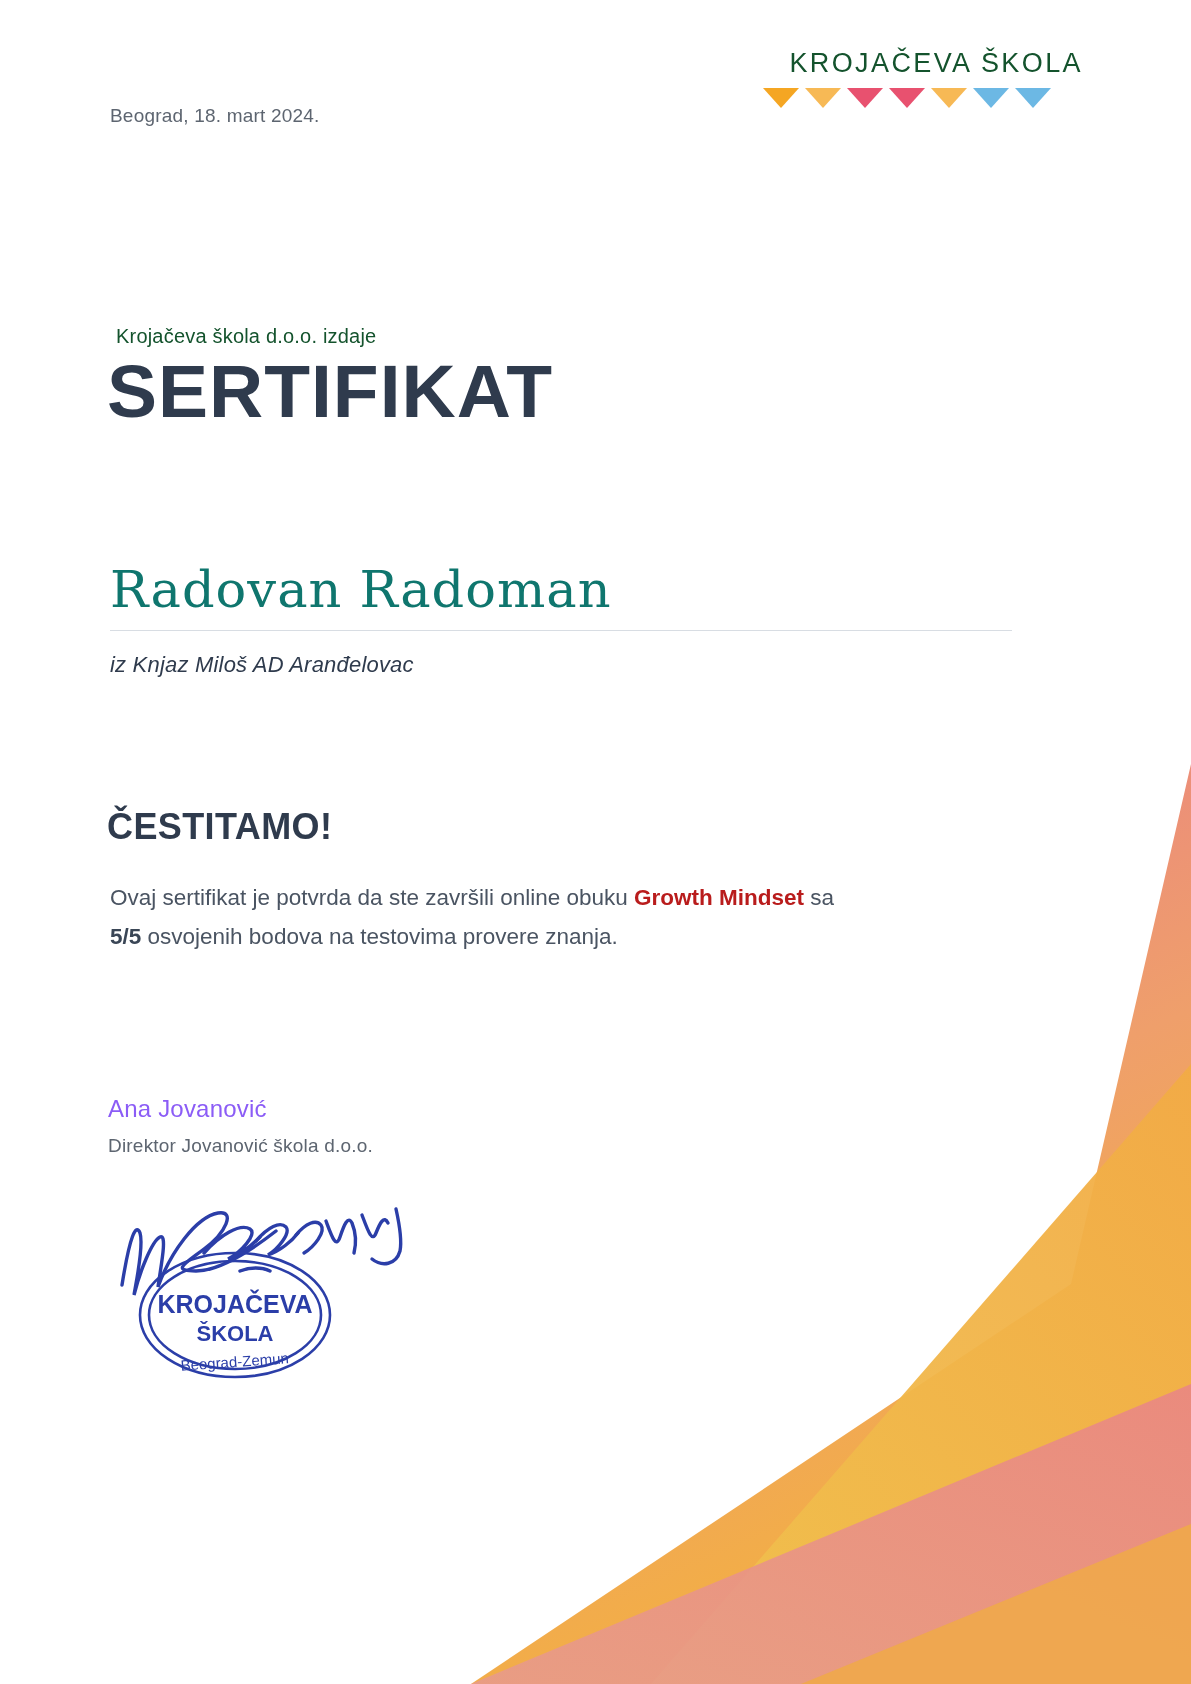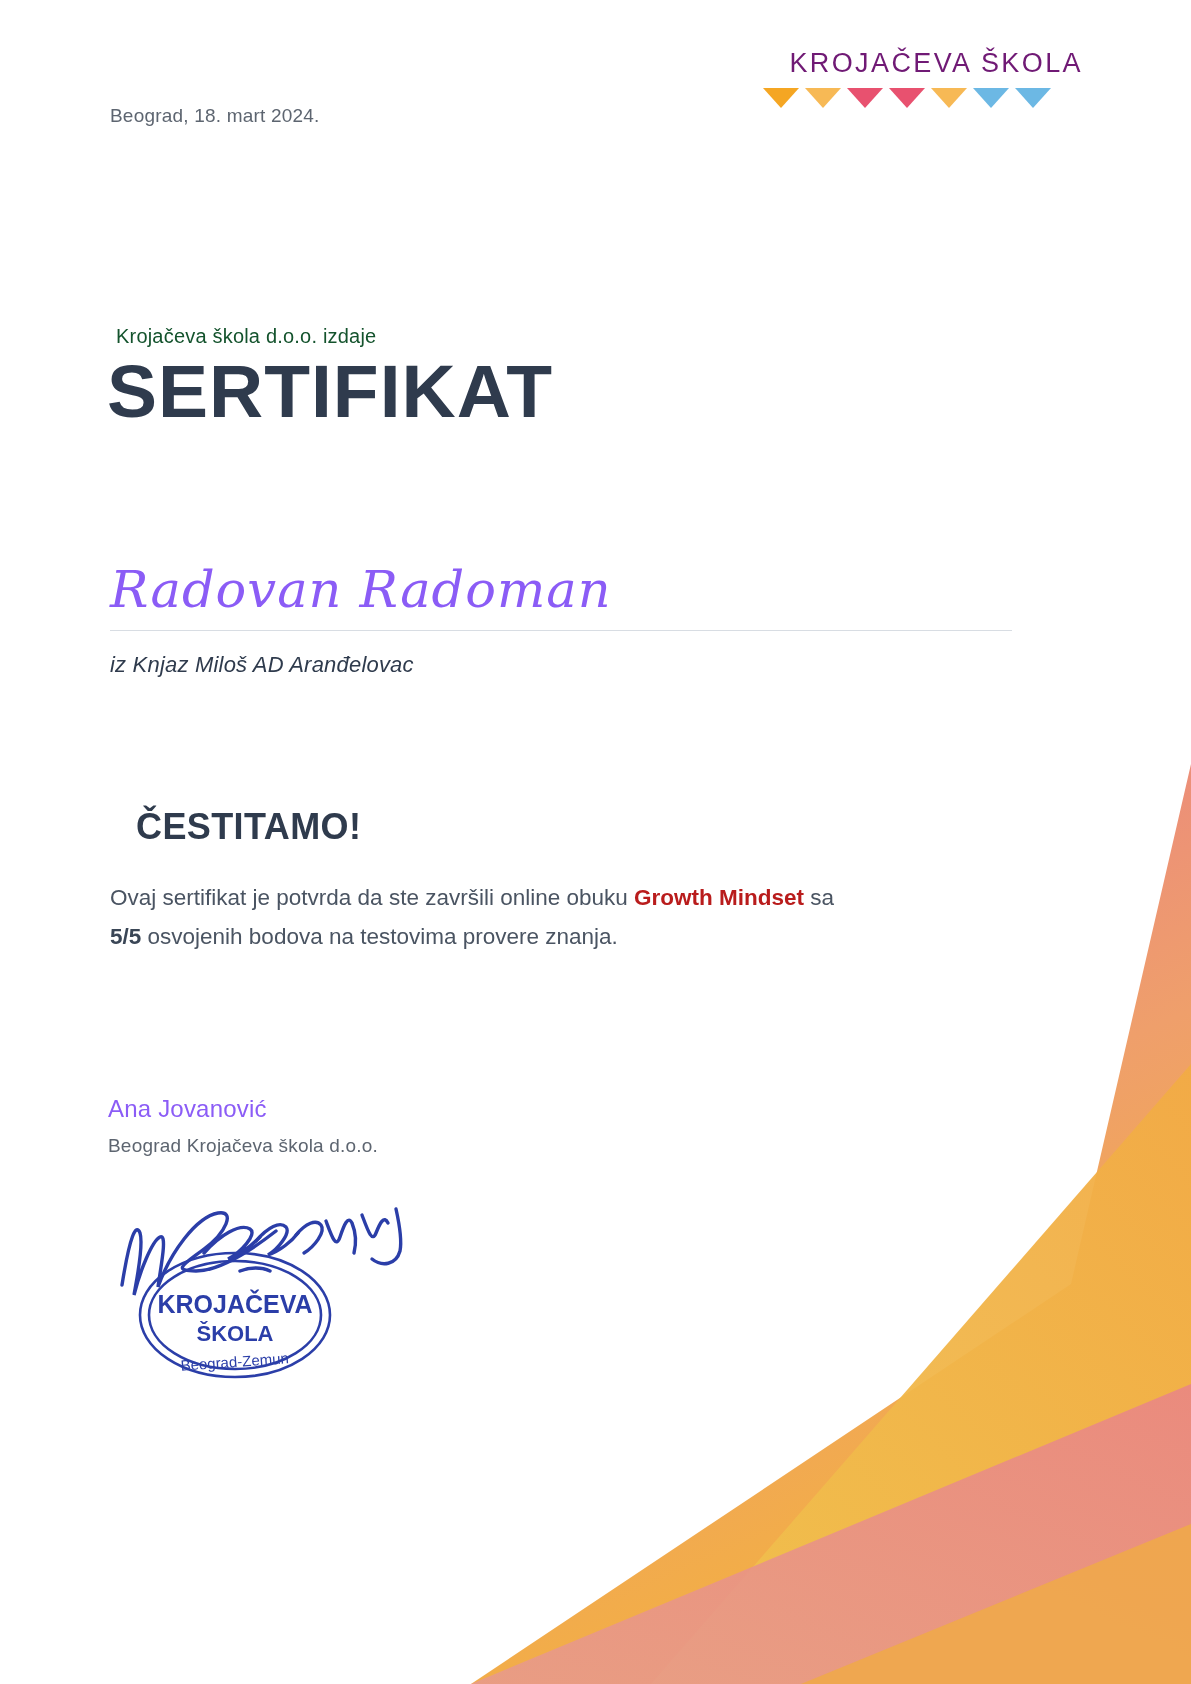--- a/index.html
+++ b/index.html
@@ -41,21 +41,21 @@
   .logo {
     position: absolute;
     right: 108px;
     top: 48px;
     width: 330px;
     text-align: right;
   }
   .logo-text {
     font-size: 27px;
     letter-spacing: 2.4px;
-    color: #701a75;
+    color: #14532d;
     font-weight: 400;
     white-space: nowrap;
   }
   .logo-tri {
     margin-top: 9px;
     height: 22px;
     width: 100%;
     display: block;
   }
 
@@ -79,23 +79,22 @@
     letter-spacing: 1px;
     line-height: 1.05;
   }
 
   .recipient {
     position: absolute;
     left: 110px;
     top: 560px;
     width: 900px;
     font-family: "DejaVu Serif", serif;
-    font-style: italic;
     font-size: 51px;
-    color: #8b5cf6;
+    color: #0f766e;
     letter-spacing: 1px;
     white-space: nowrap;
   }
   .recipient-rule {
     position: absolute;
     left: 110px;
     top: 630px;
     width: 902px;
     height: 1px;
     background: #d8dde3;
@@ -112,21 +111,20 @@
   }
 
   .congrats {
     position: absolute;
     left: 107px;
     top: 806px;
     font-size: 36px;
     font-weight: bold;
     color: #2f3b4d;
     letter-spacing: .4px;
-    margin-left: 29px;
   }
   .body-text {
     position: absolute;
     left: 110px;
     top: 878px;
     width: 900px;
     font-size: 22.5px;
     line-height: 39px;
     color: #4a5462;
   }
@@ -210,21 +208,21 @@
   <div class="title">SERTIFIKAT</div>
 
   <div class="recipient">Radovan Radoman</div>
   <div class="recipient-rule"></div>
   <div class="company">iz Knjaz Miloš AD Aranđelovac</div>
 
   <div class="congrats">ČESTITAMO!</div>
   <div class="body-text"><span>Ovaj sertifikat je potvrda da ste završili online obuku </span><b>Growth Mindset</b><span> sa </span><br><span class="score">5/5</span><span> osvojenih bodova na testovima provere znanja.</span></div>
 
   <div class="signer-name">Ana Jovanović</div>
-  <div class="signer-role">Beograd Krojačeva škola d.o.o.</div>
+  <div class="signer-role">Direktor Jovanović škola d.o.o.</div>
 
   <svg class="signature" viewBox="0 0 330 230">
     <g fill="none" stroke="#2b3ea8" stroke-width="3.4" stroke-linecap="round">
       <path d="M22 110 C 30 60, 36 48, 40 58 C 44 70, 36 108, 34 120 C 40 96, 52 66, 60 62 C 68 58, 60 96, 58 112 C 70 78, 96 42, 118 38 C 136 35, 126 58, 104 74 C 86 88, 70 96, 96 96 C 122 96, 158 70, 176 56"></path>
       <path d="M104 78 C 120 60, 140 48, 150 54 C 158 59, 140 78, 128 84 C 140 80, 152 70, 160 62"></path>
       <path d="M156 66 C 168 52, 180 46, 186 52 C 191 58, 178 74, 168 80 C 180 76, 192 66, 198 58"></path>
       <path d="M196 60 C 206 48, 216 44, 221 50 C 226 57, 214 72, 204 78"></path>
       <path d="M226 46 C 232 62, 236 74, 240 62 C 244 50, 248 40, 252 48 C 256 58, 256 70, 254 78"></path>
       <path d="M262 40 C 268 56, 272 68, 276 58 C 280 48, 284 40, 288 48"></path>
       <path d="M296 34 C 300 52, 302 66, 300 76 C 296 90, 282 92, 272 84"></path>

